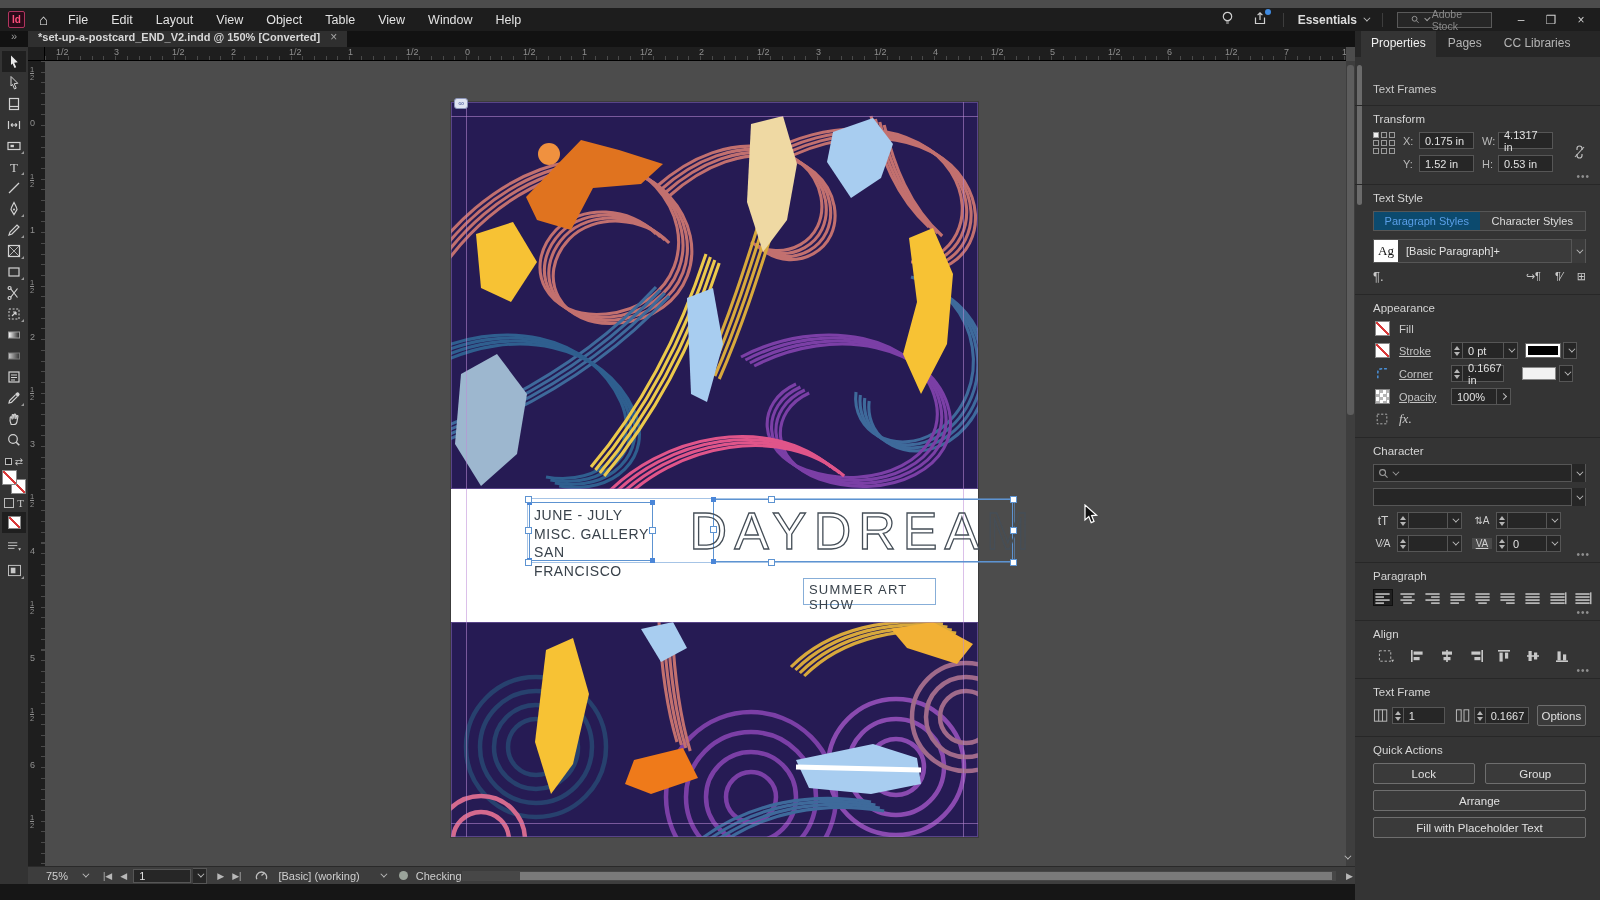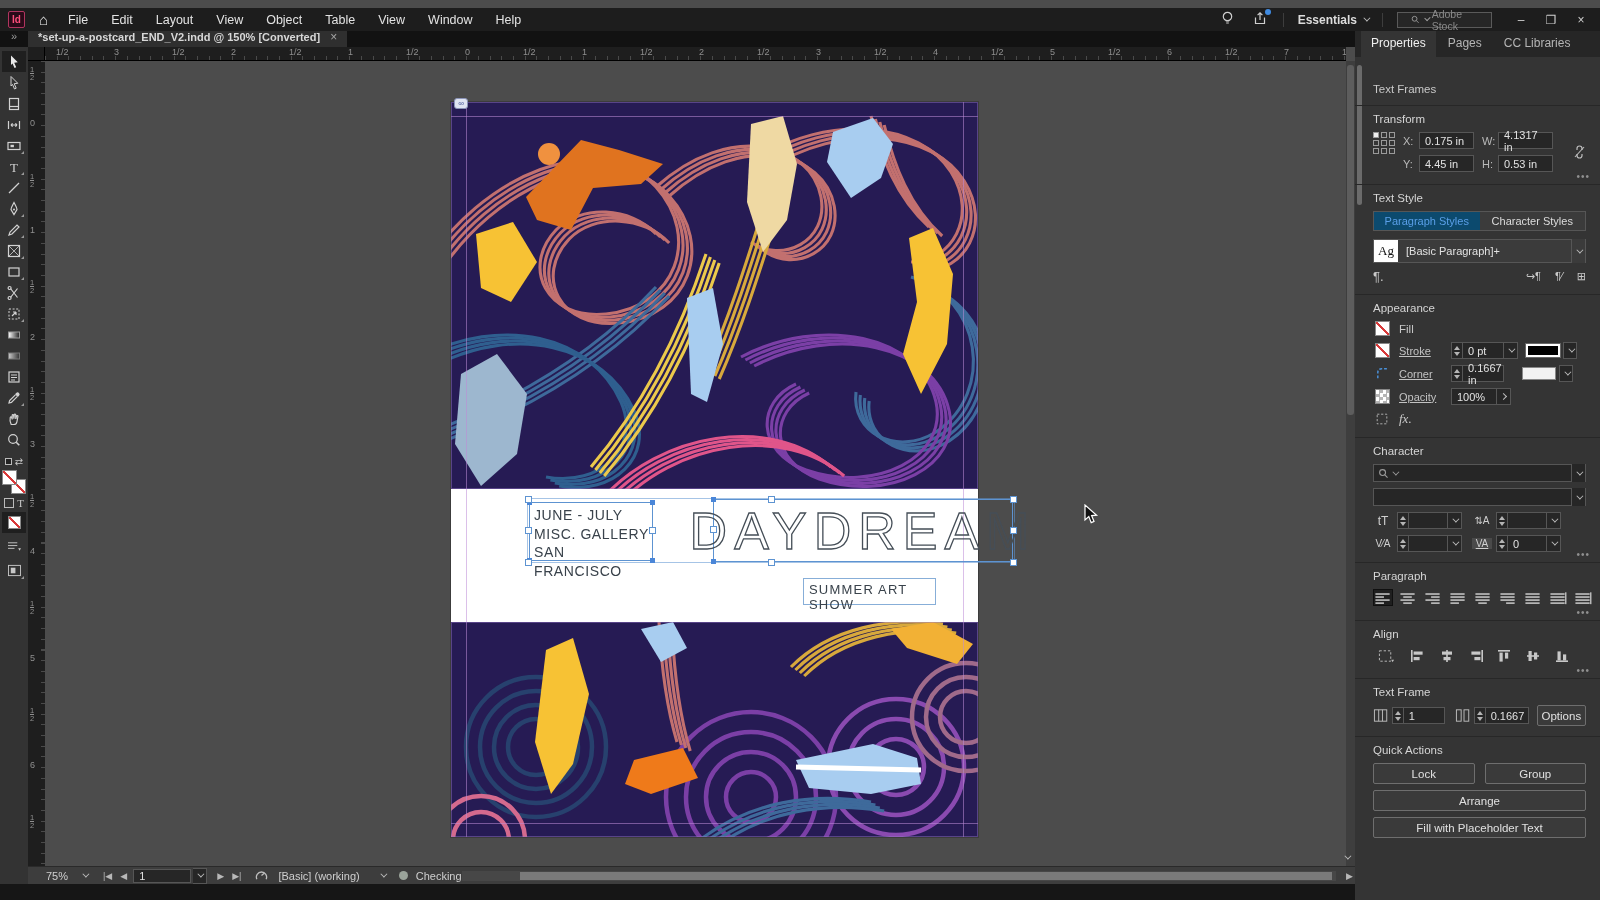--- a/index.html
+++ b/index.html
@@ -658,21 +658,21 @@
         </div>
         <div style="flex:1">
           <div class="row">
             <span class="xywh-lbl">X:</span>
             <span class="fld" style="width:55px">0.175 in</span>
             <span class="xywh-lbl" style="margin-left:8px">W:</span>
             <span class="fld" style="width:55px">4.1317 in</span>
           </div>
           <div class="row" style="margin-bottom:0">
             <span class="xywh-lbl">Y:</span>
-            <span class="fld" style="width:55px">4.45 in</span>
+            <span class="fld" style="width:55px">1.52 in</span>
             <span class="xywh-lbl" style="margin-left:8px">H:</span>
             <span class="fld" style="width:55px">0.53 in</span>
           </div>
         </div>
         <div style="display:flex;align-items:center;margin-left:6px">
           <svg width="13" height="16" viewBox="0 0 13 16">
               <path d="M4 6 V4.5 A2.5 2.5 0 0 1 9 4.5 V6 M4 10 V11.5 A2.5 2.5 0 0 0 9 11.5 V10" fill="none" stroke="#bdbdbd" stroke-width="1.2"></path>
               <path d="M2 13 L11 3" stroke="#bdbdbd" stroke-width="1.1"></path>
             </svg>
         </div>

